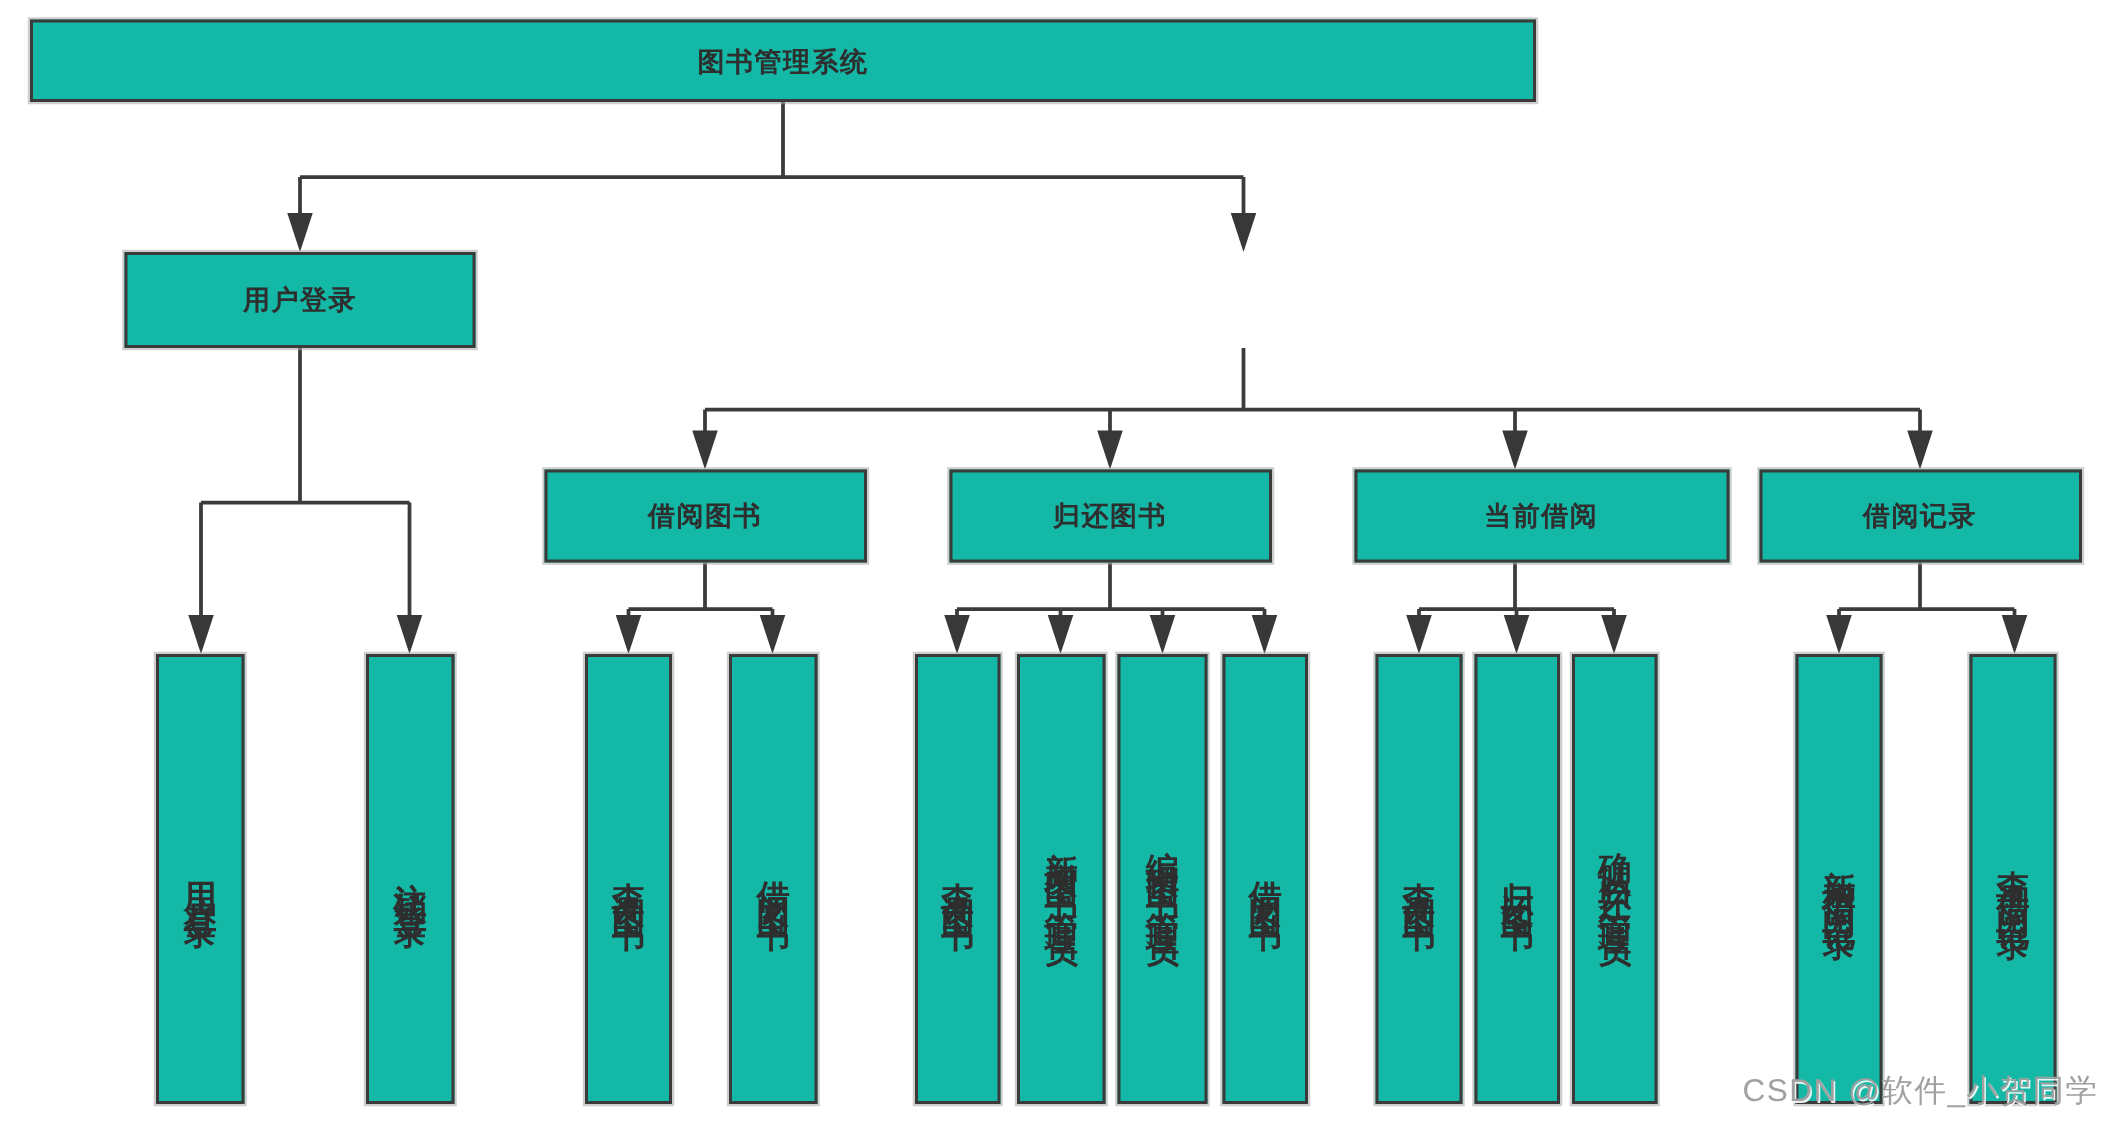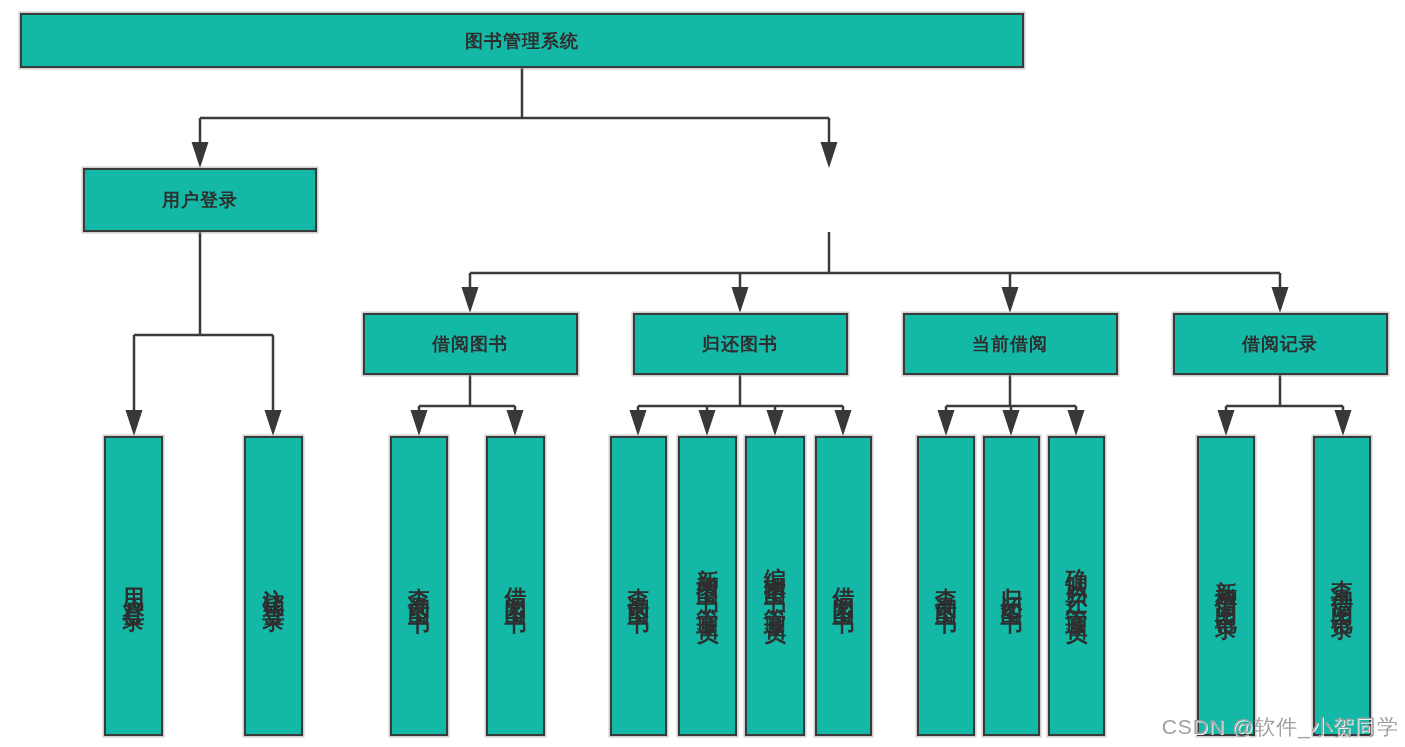--- a/index.html
+++ b/index.html
@@ -76,21 +76,21 @@
   <div class="box hbox" style="left:83px;top:168px;width:234px;height:64px;">
     <span>用户登录</span>
   </div>
 
   <div class="box hbox" style="left:362.5px;top:313px;width:215px;height:62px;">
     <span>借阅图书</span>
   </div>
   <div class="box hbox" style="left:632.5px;top:313px;width:215px;height:62px;">
     <span>归还图书</span>
   </div>
-  <div class="box hbox" style="left:902.5px;top:313px;width:215px;height:62px;">
+  <div class="box hbox" style="left:902.5px;top:313px;width:250px;height:62px;">
     <span>当前借阅</span>
   </div>
   <div class="box hbox" style="left:1172.5px;top:313px;width:215px;height:62px;">
     <span>借阅记录</span>
   </div>
 
   <div class="box vbox" style="left:104px;top:436px;width:59px;height:300px;">
     <span>用户登录</span>
   </div>
   <div class="box vbox" style="left:244px;top:436px;width:59px;height:300px;">

